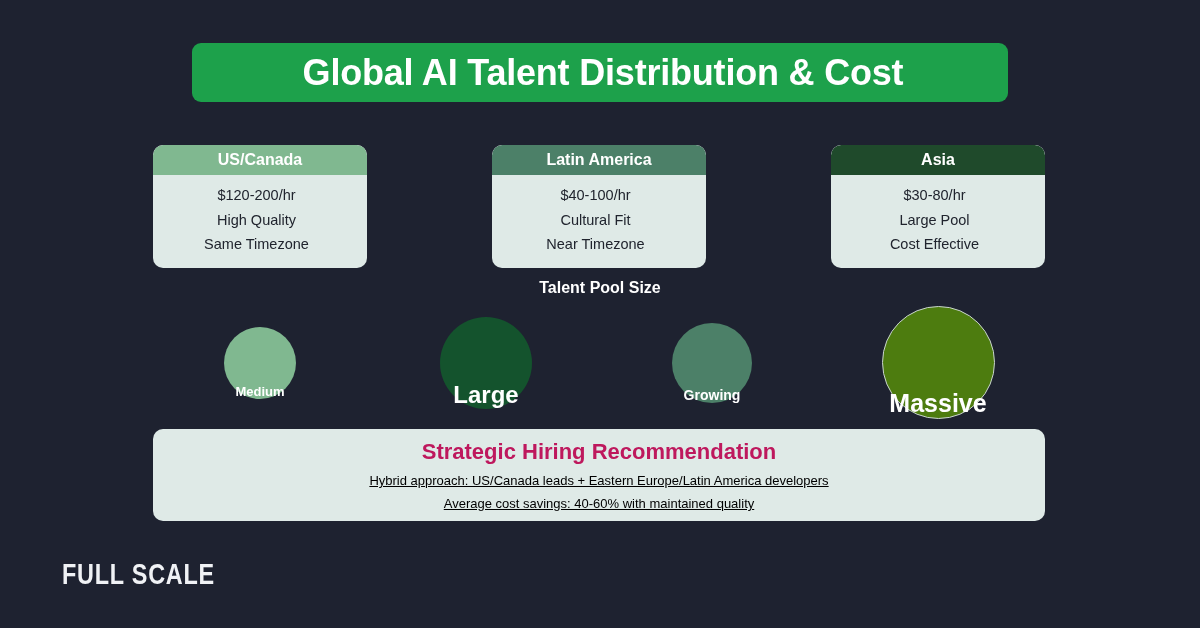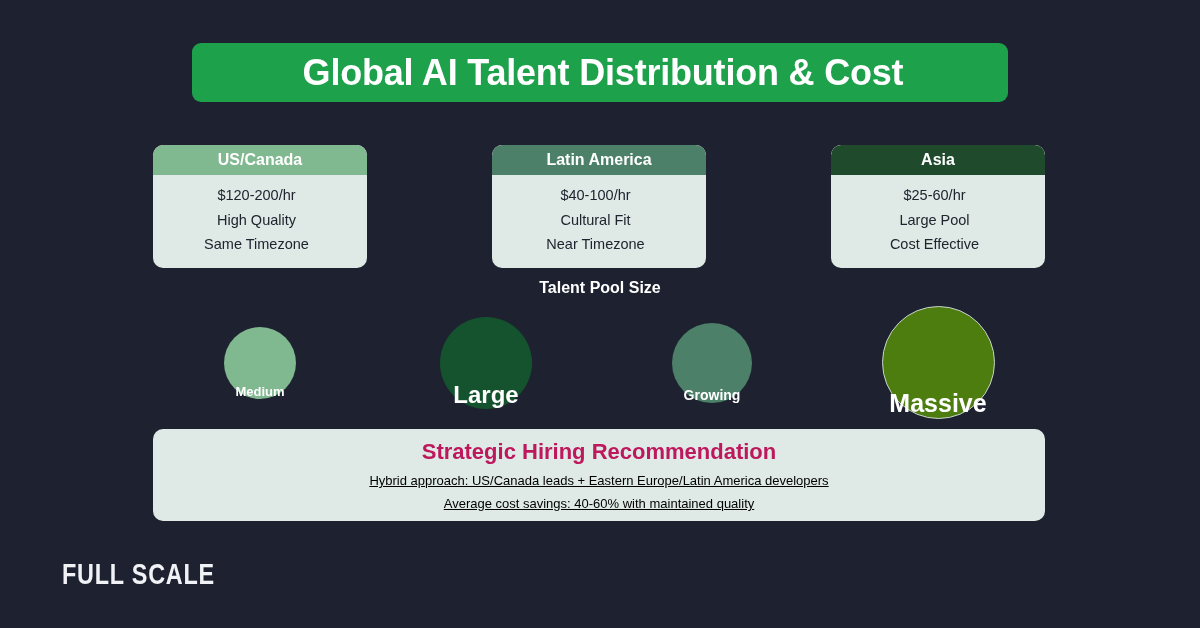--- a/index.html
+++ b/index.html
@@ -186,21 +186,21 @@
         <div class="card-line">$40-100/hr</div>
         <div class="card-line">Cultural Fit</div>
         <div class="card-line">Near Timezone</div>
       </div>
     </div>
     <div class="region-card">
       <div class="card-header" style="background: rgb(31, 74, 43);">
         <span class="card-header-text">Asia</span>
       </div>
       <div class="card-body">
-        <div class="card-line">$25-60/hr</div>
+        <div class="card-line">$30-80/hr</div>
         <div class="card-line">Large Pool</div>
         <div class="card-line">Cost Effective</div>
       </div>
     </div>
   </div>
 
 <div class="pool-heading">Talent Pool Size</div>
 
 <div class="circles-row">
     <div class="circle-slot">

